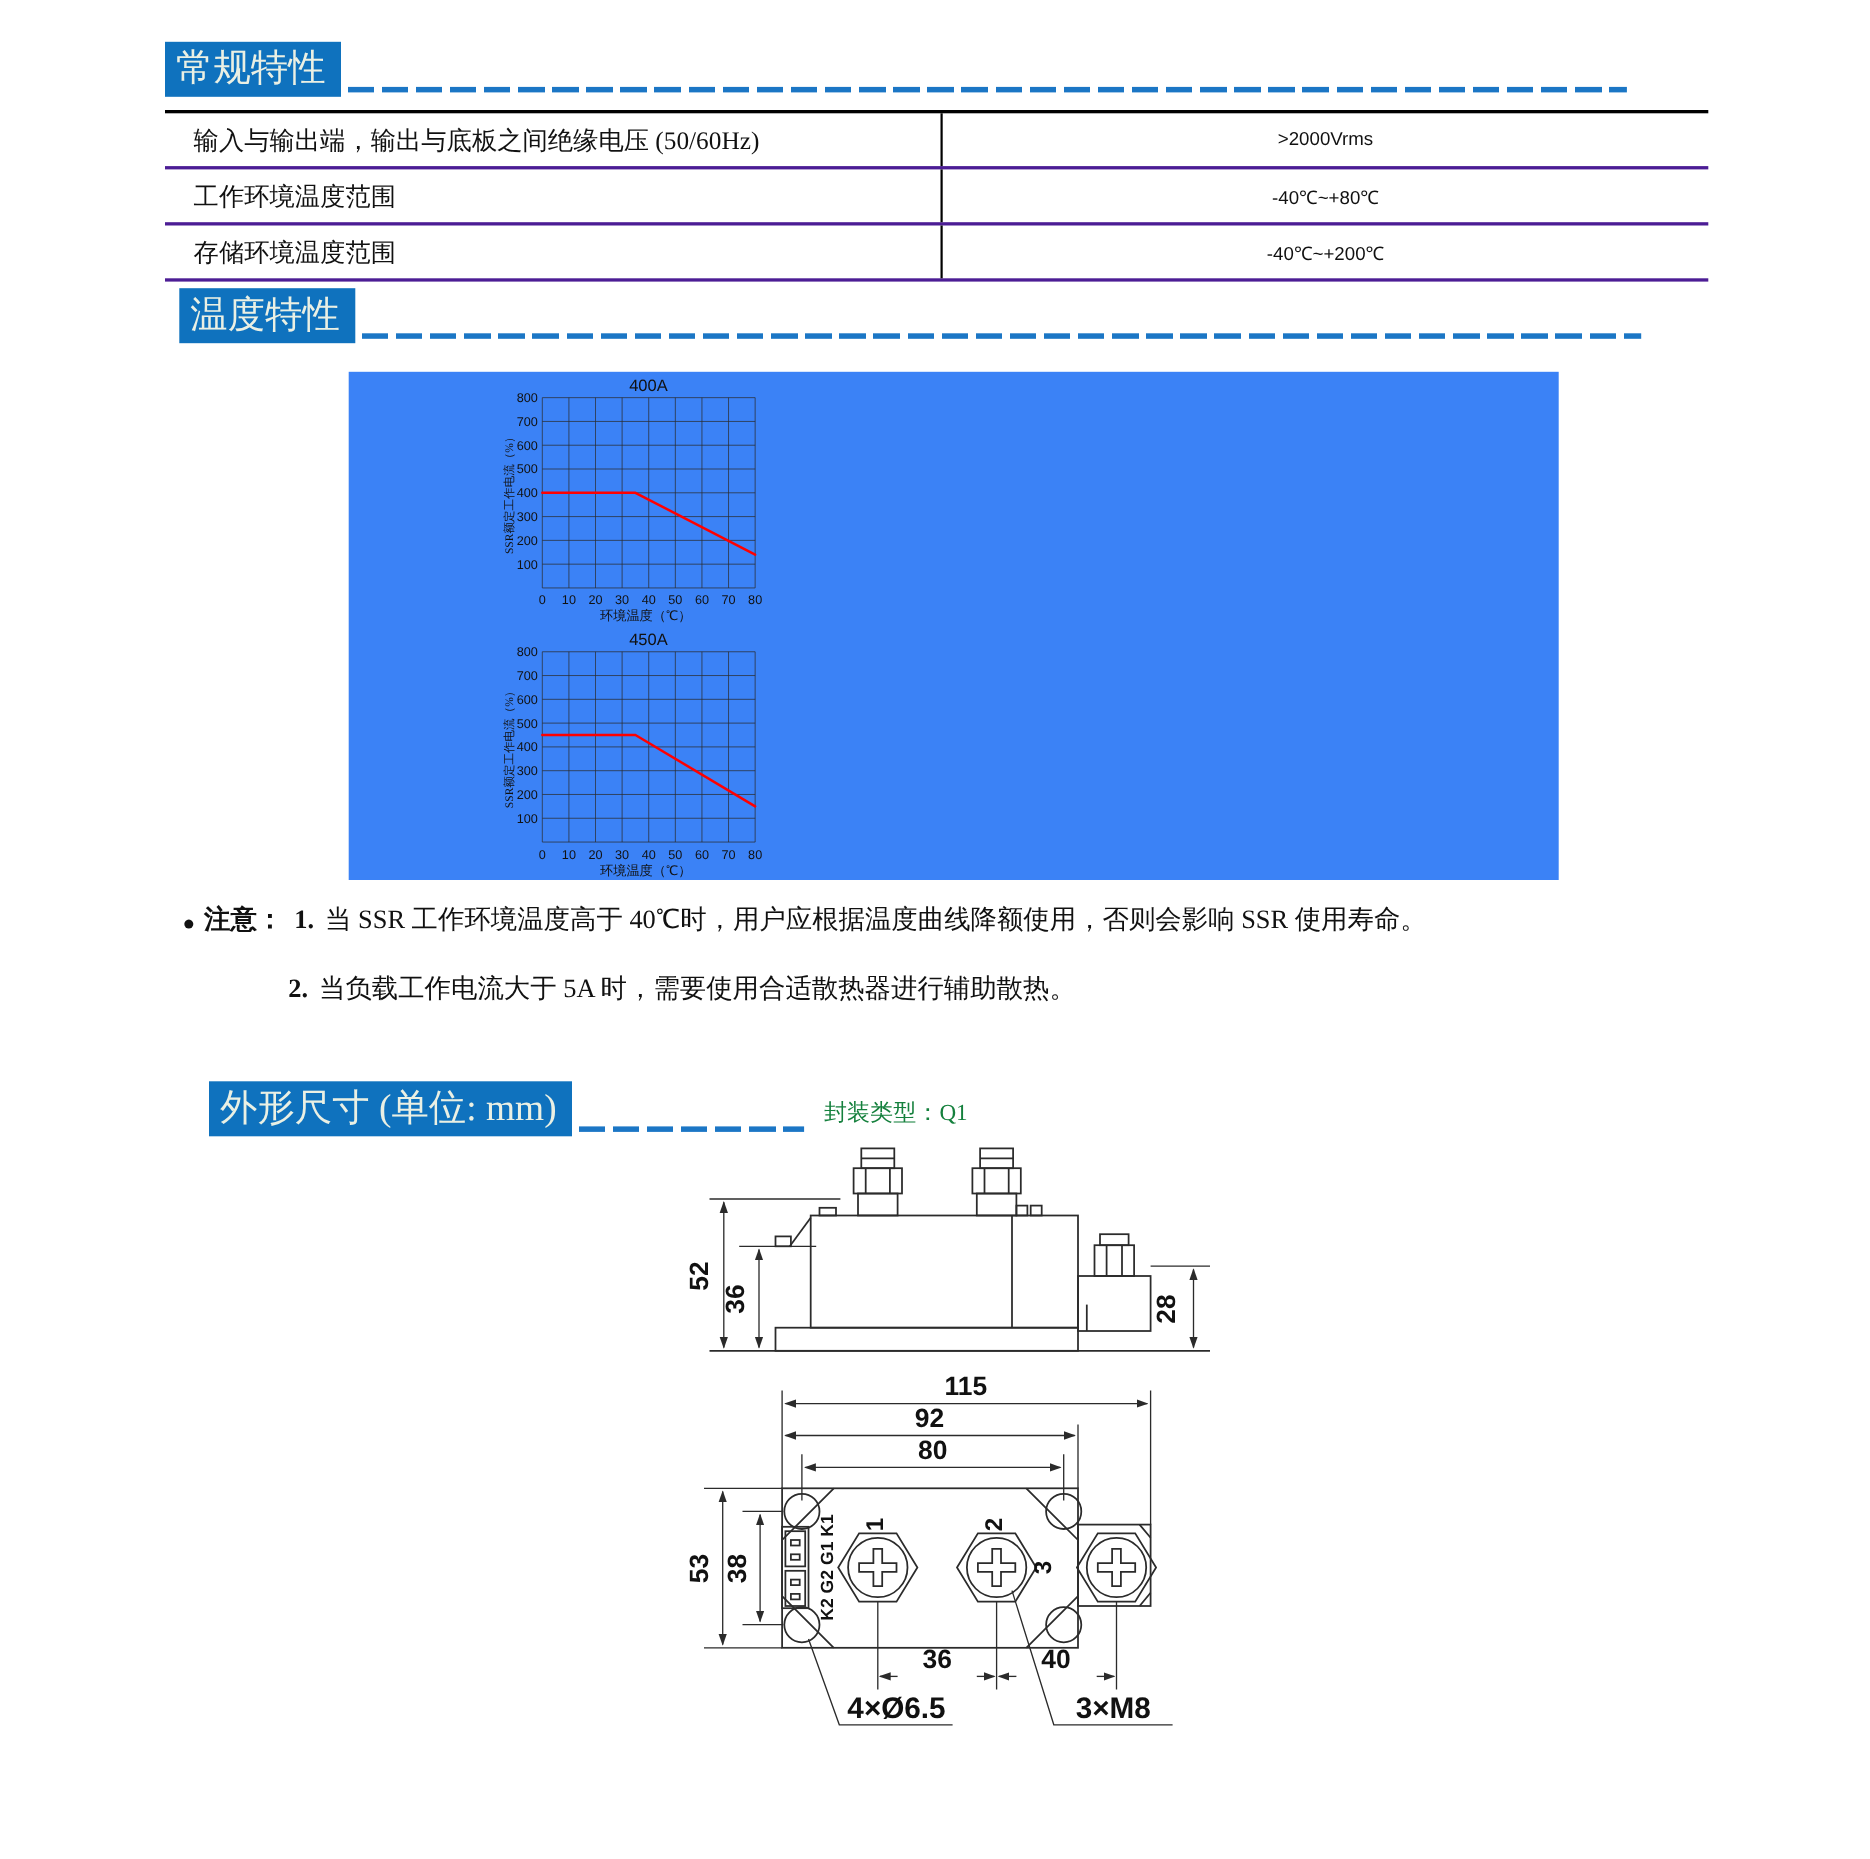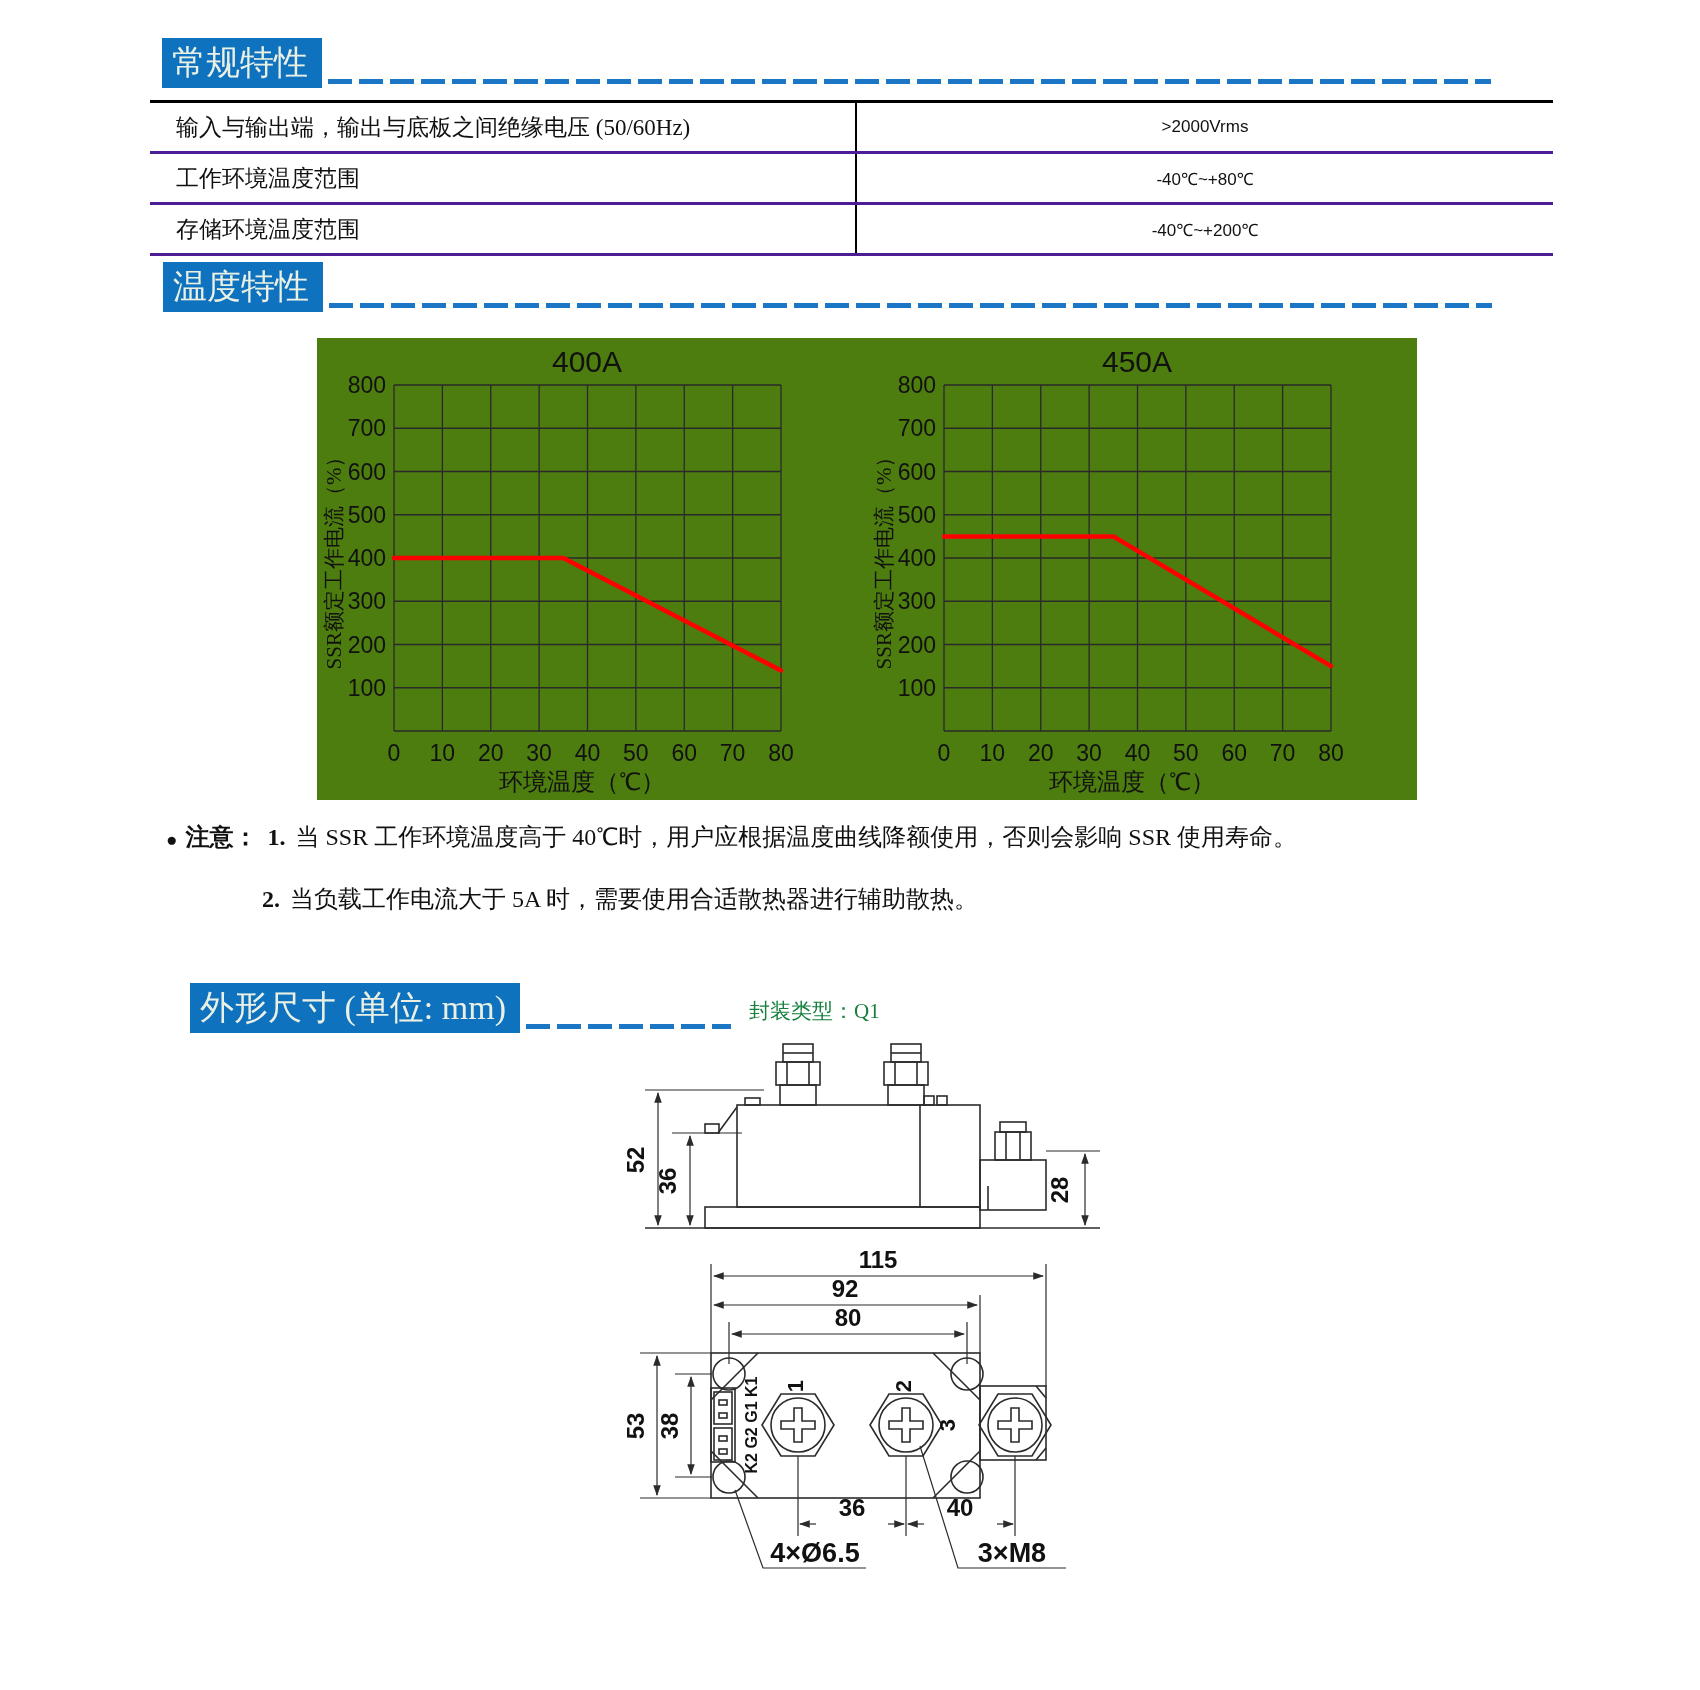--- a/index.html
+++ b/index.html
@@ -16,21 +16,21 @@
        font-family:"Liberation Serif",serif;}
   
   .spec-table{position:absolute;left:150px;top:100px;width:1403px;border-top:3px solid #000;}
   .spec-row{display:grid;grid-template-columns:705px 1fr;border-bottom:3px solid #4c1d95;height:48px;}
   .spec-name{display:flex;align-items:center;padding-left:26px;font-size:23px;
              font-family:"Liberation Serif",serif;}
   .spec-value{display:flex;align-items:center;justify-content:center;border-left:2px solid #000;
               font-size:17px;font-family:"Liberation Sans",sans-serif;}
   
   .chart-panel{position:absolute;left:317px;top:338px;width:1100px;height:462px;
-               background:#4d7c0f;display:flex;}
+               background:#3b82f6;display:flex;flex-direction:column;}
   .chart-svg text{fill:#111;}
   .c-title{font-size:30px;text-anchor:middle;font-family:"Liberation Sans",sans-serif;}
   .c-xlabel{font-size:24px;text-anchor:middle;font-family:"Liberation Serif",serif;}
   .c-ylabel{font-size:21px;text-anchor:middle;font-family:"Liberation Serif",serif;}
   .tick-label{font-size:23px;font-family:"Liberation Sans",sans-serif;}
   
   .notes{position:absolute;left:160px;top:820px;width:1430px;font-size:24px;
          font-family:"Liberation Serif",serif;}
   .note-line{display:flex;align-items:flex-start;line-height:34px;}
   .note-line+.note-line{margin-top:25px;padding-left:102px;}
@@ -46,21 +46,21 @@
   text.dim{font:bold 24px "Liberation Sans",sans-serif;fill:#111;text-anchor:middle;}
   text.dimsm{font:bold 22px "Liberation Sans",sans-serif;fill:#111;text-anchor:middle;}
   text.mark{font:bold 16px "Liberation Sans",sans-serif;fill:#111;text-anchor:middle;}
   text.lead{font:bold 27px "Liberation Sans",sans-serif;fill:#111;text-anchor:middle;}
 </style>
 </head>
 <body>
 
 <div class="page">
 
-  <div class="sec" style="left:162px;top:38px;width:1329px;">
+  <div class="sec" style="left:150px;top:38px;width:1329px;">
     <div class="sec-box">常规特性</div>
     <div class="sec-dash"></div>
   </div>
 
   <div class="spec-table">
     <div class="spec-row">
       <div class="spec-name">输入与输出端，输出与底板之间绝缘电压  (50/60Hz)</div>
       <div class="spec-value">&gt;2000Vrms</div>
     </div>
     <div class="spec-row">

